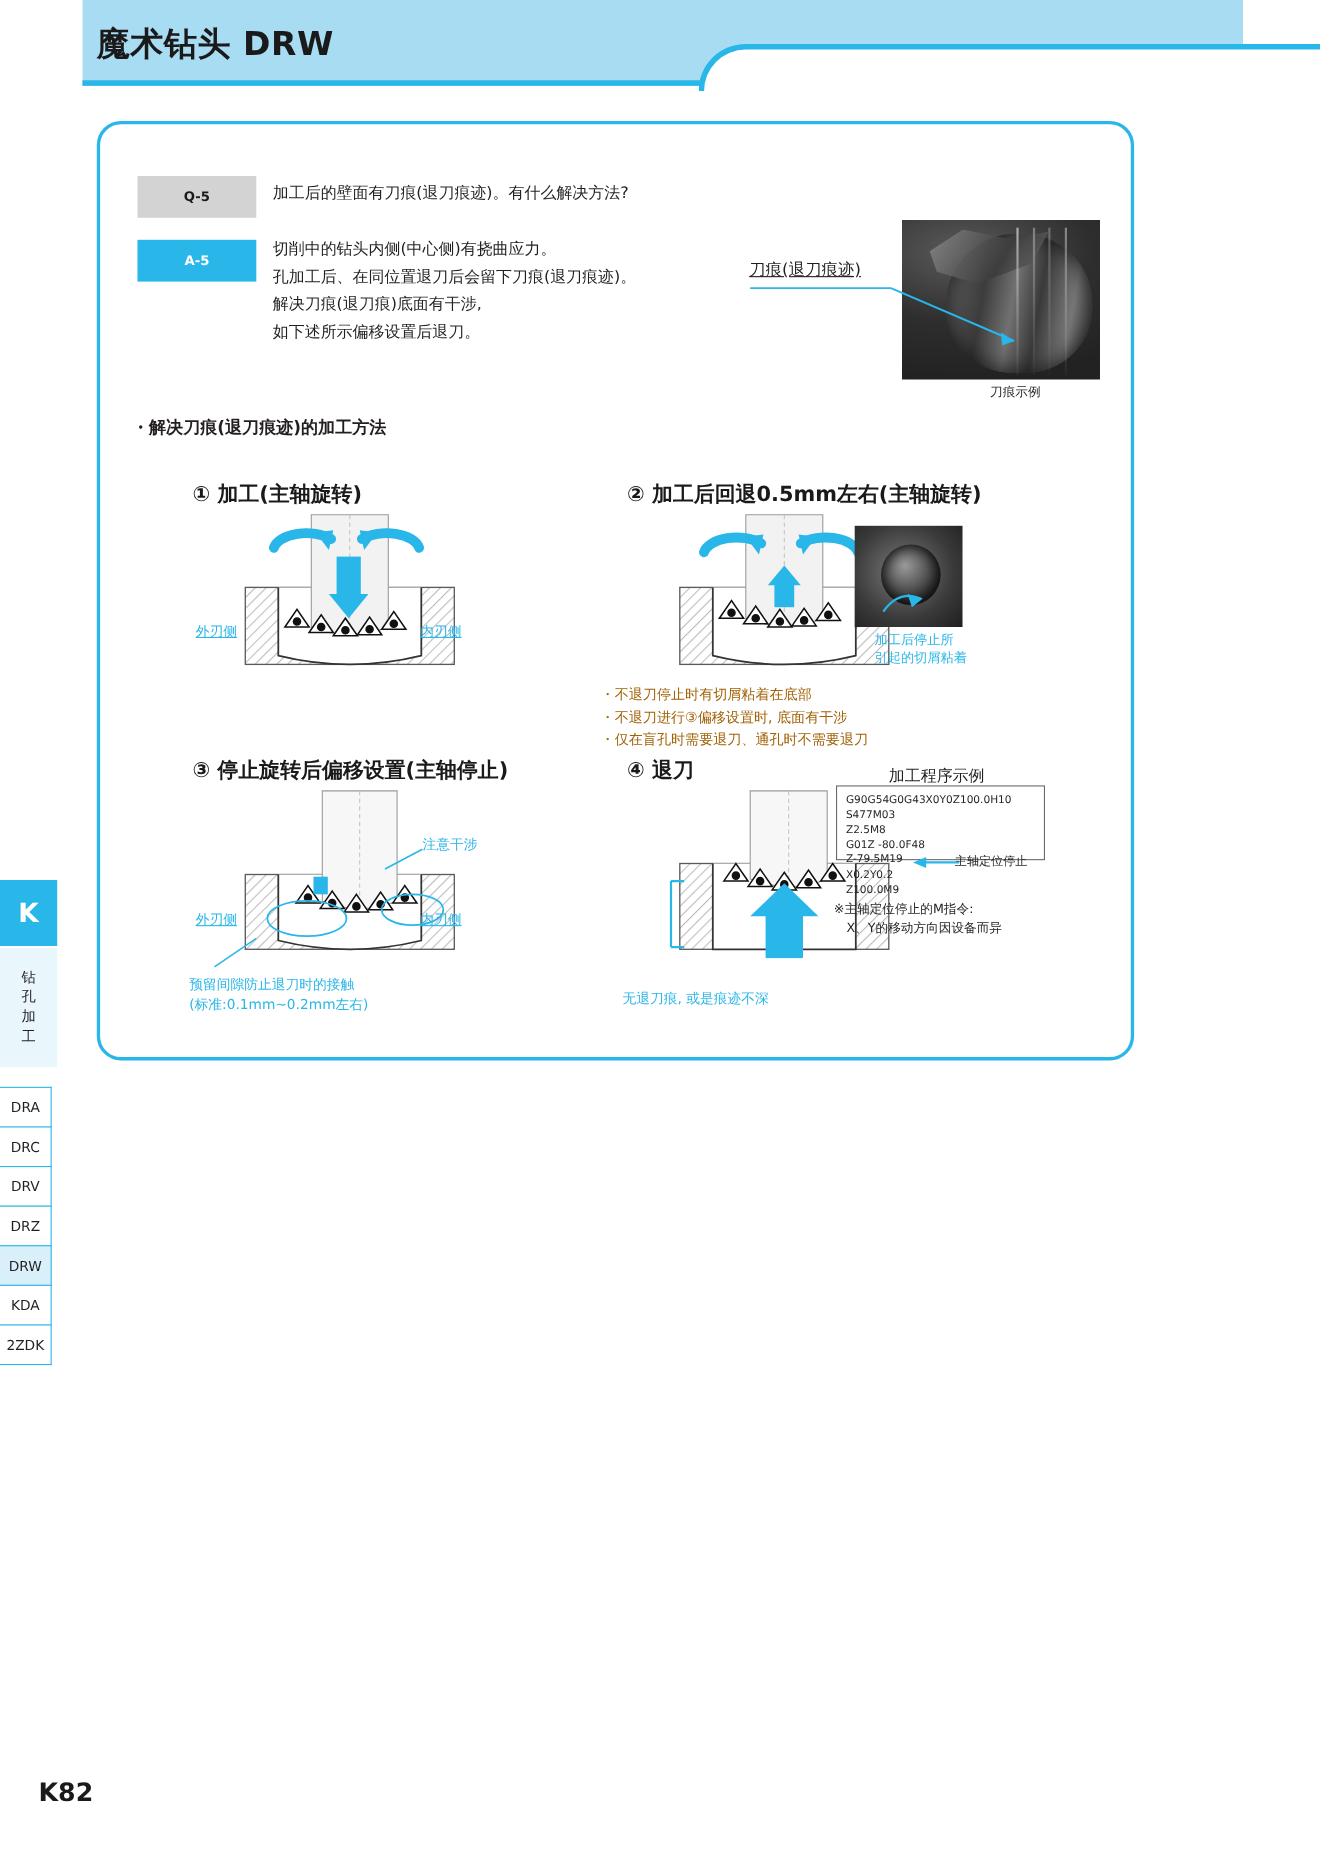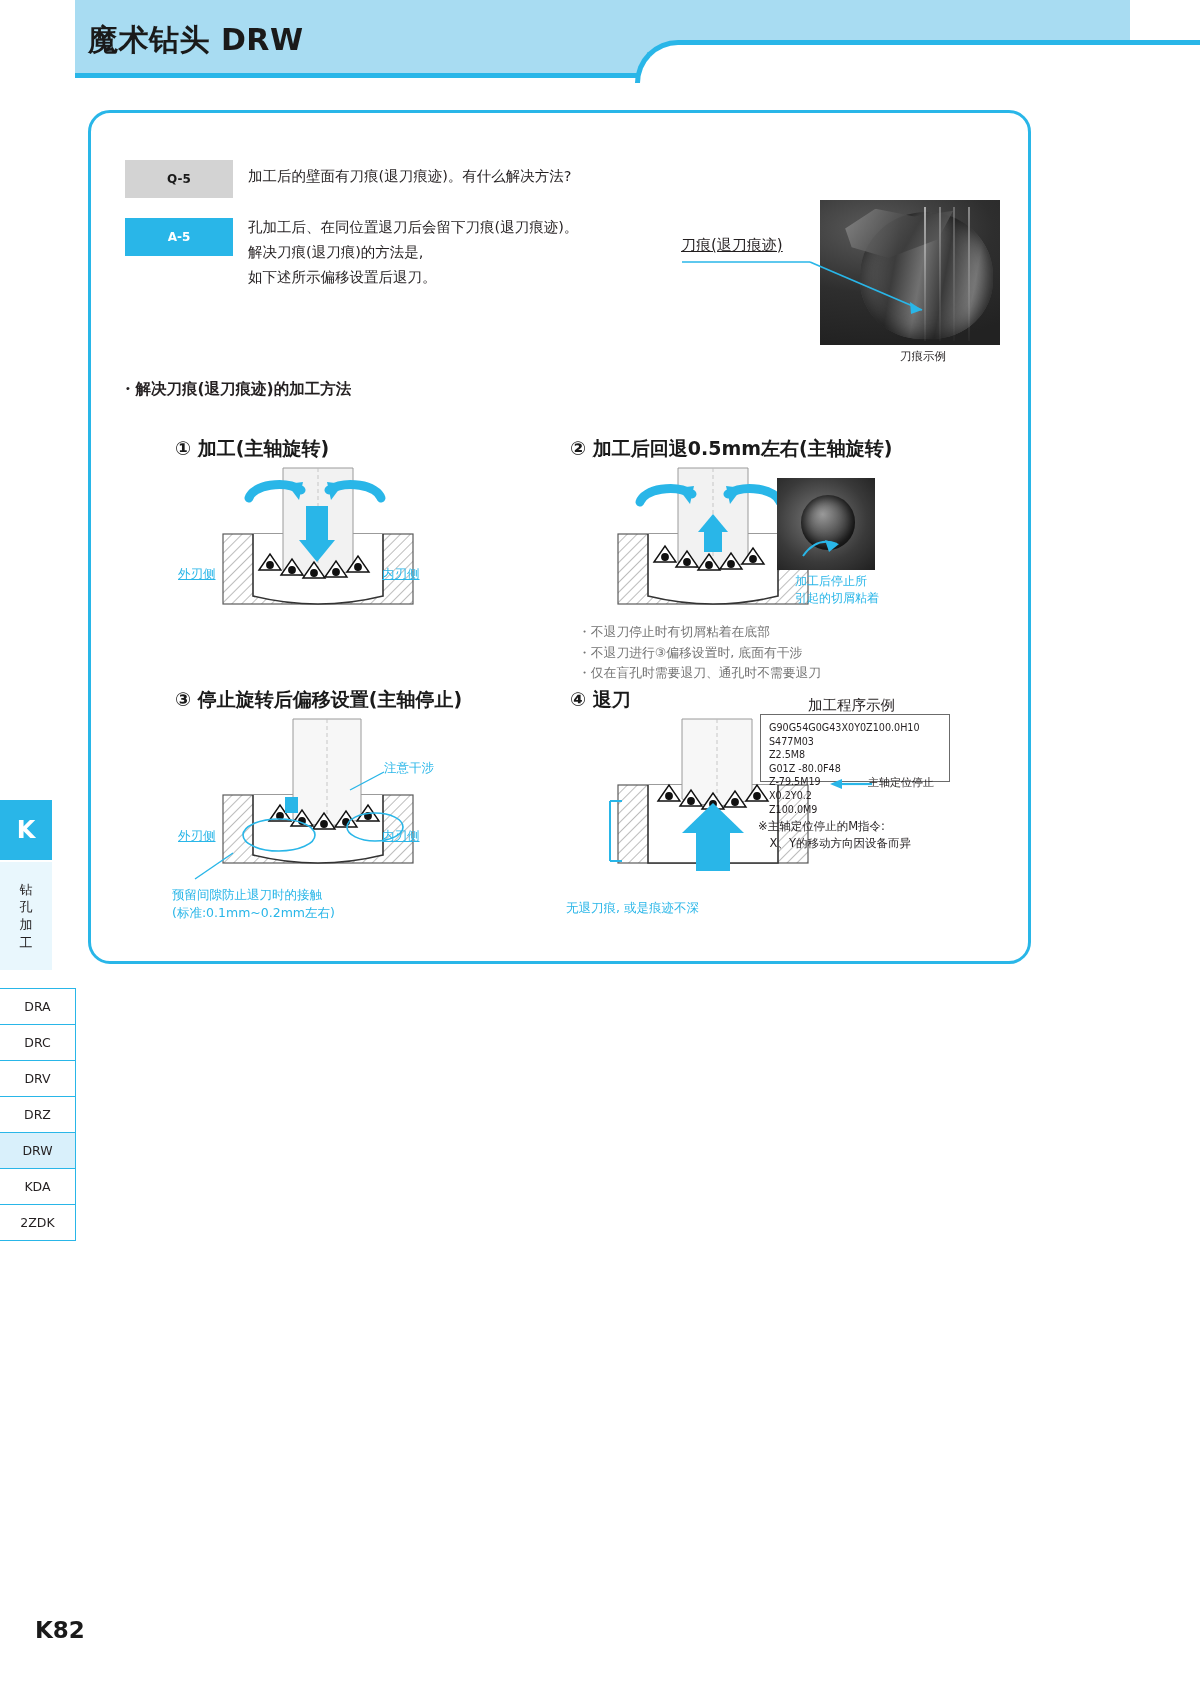--- a/index.html
+++ b/index.html
@@ -136,22 +136,22 @@
     border-radius: 50%;
     background: radial-gradient(circle at 40% 35%, #9a9a9a, #2c2c2c 70%);
     box-shadow: inset 0 0 14px #000;
   }
   .inset-caption {
     position: absolute; left: 795px; top: 573px; width: 120px;
     font-size: 12px; color: #29b6e8; line-height: 1.4;
   }
 
   .bullets2 {
-    position: absolute; left: 578px; top: 622px; width: 340px;
-    font-size: 12.8px; line-height: 1.62; color: #737373;
+    position: absolute; left: 546px; top: 622px; width: 340px;
+    font-size: 12.8px; line-height: 1.62; color: #a16207;
   }
 
   
   .prog-title {
     position: absolute; left: 808px; top: 696px;
     font-size: 14.5px; color: #231f20;
   }
   .prog-box {
     position: absolute; left: 760px; top: 714px; width: 190px; height: 68px;
     border: 1px solid #6b6b6b; background: #fff;
@@ -179,21 +179,21 @@
     display: flex; align-items: center; justify-content: center;
   }
   .side-k-label {
     position: absolute; left: 0; top: 862px; width: 52px; height: 108px;
     background: #e9f7fd; color: #231f20; font-size: 13px;
     display: flex; flex-direction: column; align-items: center; justify-content: center;
     line-height: 1.35;
   }
   .side-tabs { position: absolute; left: 0; top: 988px; width: 58px; }
   .side-tab {
-    width: 76px; height: 37px;
+    width: 47px; height: 37px;
     border: 1px solid #29b6e8; border-left: none;
     background: #ffffff; color: #231f20;
     font-size: 12.5px;
     display: flex; align-items: center; justify-content: center;
     margin-bottom: -1px;
   }
   .side-tab.active { background: #d9f0fb; }
 
   .page-num {
     position: absolute; left: 35px; top: 1617px;
@@ -212,22 +212,23 @@
   </div>
   <div class="header-title">魔术钻头 DRW</div>
 
   <div class="panel"></div>
 
   <div class="qa-tag q-tag">Q-5</div>
   <div class="q-text">加工后的壁面有刀痕(退刀痕迹)。有什么解决方法?</div>
 
   <div class="qa-tag a-tag">A-5</div>
   <div class="a-text">
+    <div>切削中的钻头内侧(中心侧)有挠曲应力。</div>
     <div>孔加工后、在同位置退刀后会留下刀痕(退刀痕迹)。</div>
-    <div>解决刀痕(退刀痕)的方法是,</div>
+    <div>解决刀痕(退刀痕)底面有干涉,</div>
     <div>如下述所示偏移设置后退刀。</div>
   </div>
 
   <div class="photo">
     <div class="ring"></div>
     <div class="chip"></div>
     <div class="streak" style="left:58%"></div>
     <div class="streak" style="left:66%;opacity:.6"></div>
     <div class="streak" style="left:74%;opacity:.45"></div>
     <div class="streak" style="left:82%;opacity:.7"></div>

